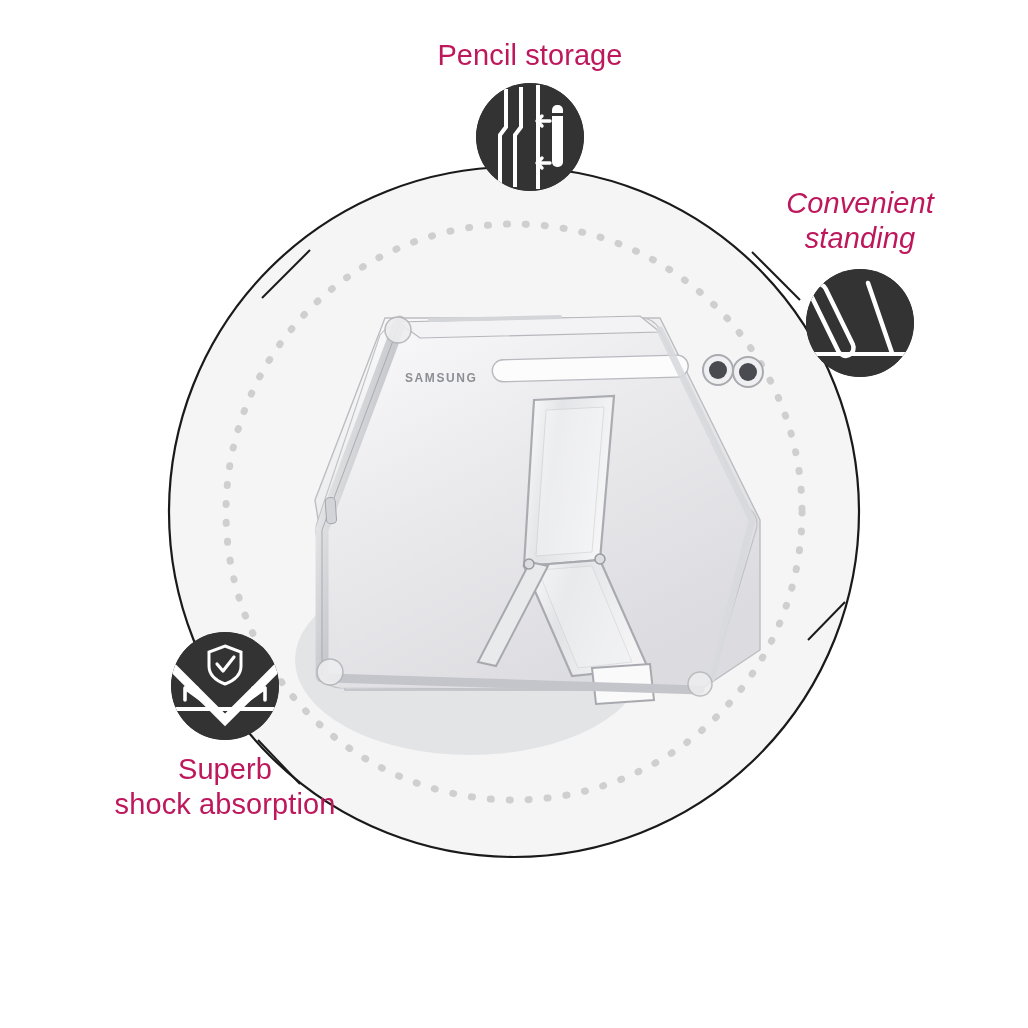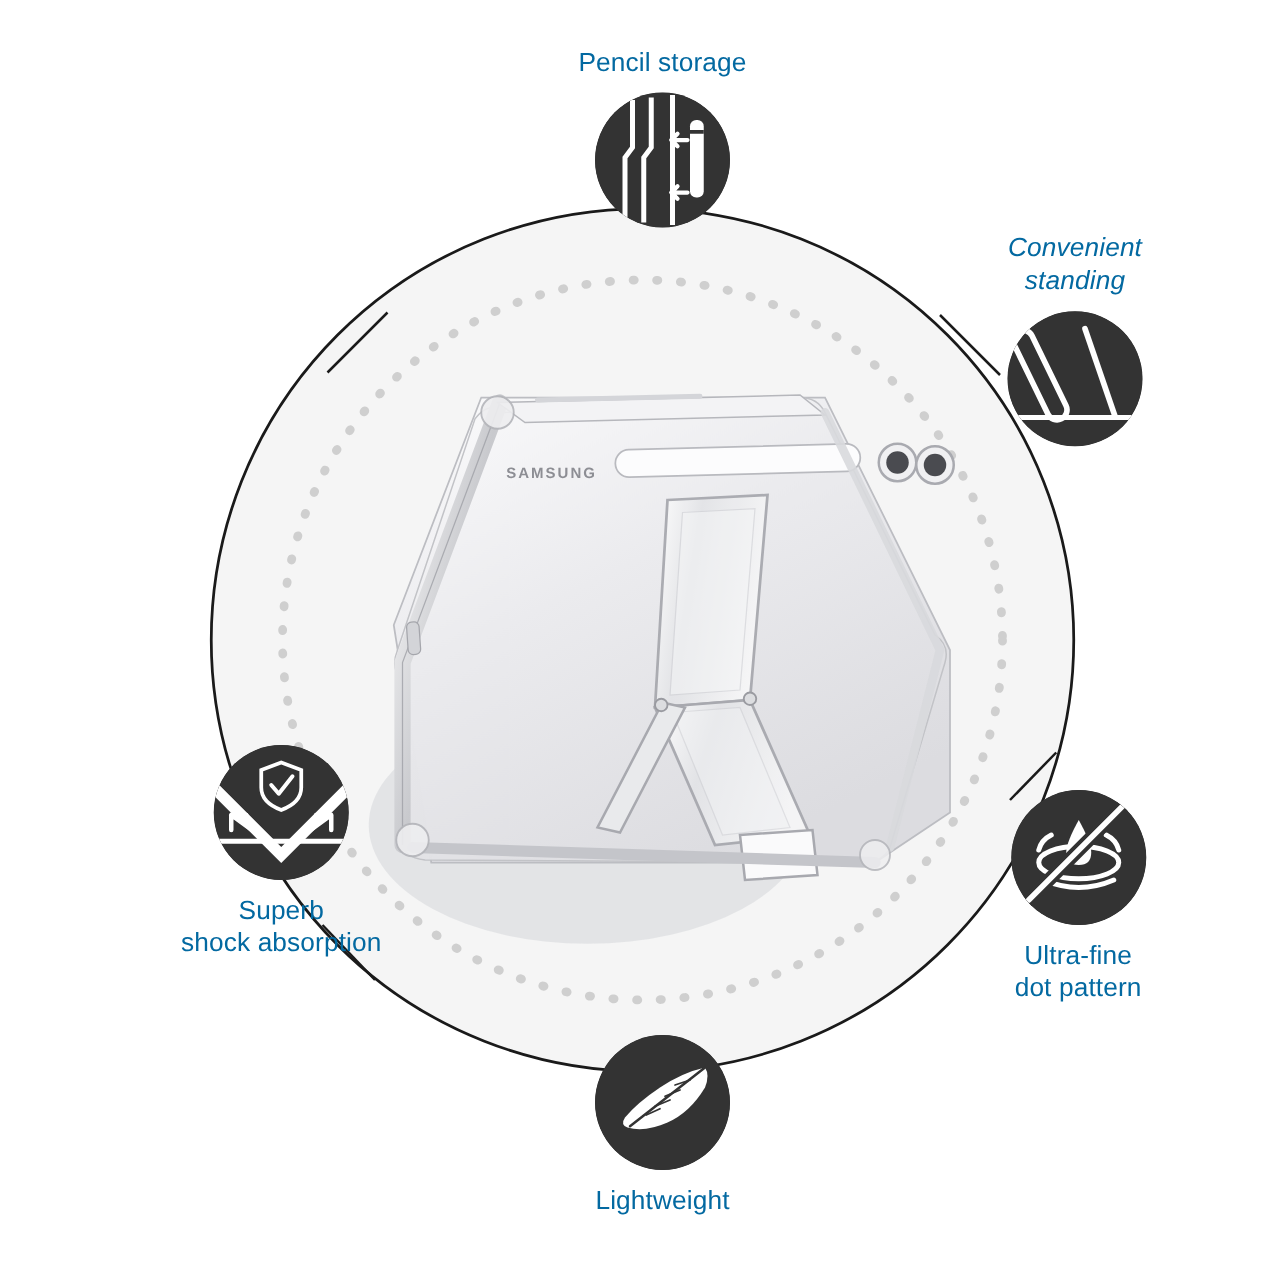--- a/index.html
+++ b/index.html
@@ -33,23 +33,23 @@
   }
 
   
   .feature {
     position: absolute;
     display: flex;
     flex-direction: column;
     align-items: center;
   }
   .feature-label {
-    font-size: 21px;
+    font-size: 29px;
     line-height: 1.22;
-    color: #0369a1;
+    color: #be185d;
     text-align: center;
     white-space: pre-line;
     letter-spacing: 0.1px;
   }
   .icon-circle {
     width: 108px;
     height: 108px;
     border-radius: 50%;
     background: #333333;
     position: relative;
@@ -61,21 +61,21 @@
   
   #feat-pencil      { left: 418px; top: 38px;  width: 224px; }
   #feat-pencil .feature-label { margin-bottom: 10px; }
 
   #feat-angle       { left: 108px; top: 186px; width: 230px; }
   #feat-angle .feature-label { margin-bottom: 12px; }
 
   #feat-standing    { left: 745px; top: 186px; width: 230px; }
   #feat-standing .feature-label { margin-bottom: 12px; font-style: italic; }
 
-  #feat-shock       { left: 100px; top: 596px; width: 250px; }
+  #feat-shock       { left: 100px; top: 632px; width: 250px; }
   #feat-shock .feature-label { margin-top: 12px; }
 
   #feat-dot         { left: 740px; top: 632px; width: 245px; }
   #feat-dot .feature-label { margin-top: 12px; }
 
   #feat-light       { left: 418px; top: 828px; width: 224px; }
   #feat-light .feature-label { margin-top: 12px; }
 </style>
 </head>
 <body>
@@ -213,49 +213,15 @@
         <path d="M2,77 L106,77" stroke="#ffffff" stroke-width="4"></path>
 
         <path d="M54,14 L70,20 L70,34 Q70,46 54,52 Q38,46 38,34 L38,20 Z" fill="#333333" stroke="#ffffff" stroke-width="3"></path>
         <path d="M46,32 L52,39 L63,25" fill="none" stroke="#ffffff" stroke-width="3.2" stroke-linecap="round" stroke-linejoin="round"></path>
       </svg>
     </div>
     <div class="feature-label">Superb
 shock absorption</div>
   </div>
 
-  <div class="feature" id="feat-dot">
-    <div class="icon-circle">
-      <svg viewBox="0 0 108 108">
-        <circle cx="54" cy="54" r="54" fill="#333333"></circle>
-
-        <path d="M54,24 Q44,42 44,50 Q44,60 54,60 Q64,60 64,50 Q64,42 54,24 Z" fill="#ffffff"></path>
-
-        <ellipse cx="54" cy="58" rx="32" ry="13" fill="none" stroke="#ffffff" stroke-width="4"></ellipse>
-        <path d="M26,72 Q54,84 82,72" fill="none" stroke="#ffffff" stroke-width="4" stroke-linecap="round"></path>
-        <path d="M22,48 Q24,40 32,36" fill="none" stroke="#ffffff" stroke-width="4" stroke-linecap="round"></path>
-        <path d="M86,48 Q84,40 76,36" fill="none" stroke="#ffffff" stroke-width="4" stroke-linecap="round"></path>
-
-        <path d="M14,88 L94,8" stroke="#333333" stroke-width="11" stroke-linecap="round"></path>
-        <path d="M14,88 L94,8" stroke="#ffffff" stroke-width="4.5" stroke-linecap="round"></path>
-      </svg>
-    </div>
-    <div class="feature-label">Ultra-fine
-dot pattern</div>
-  </div>
-
-  <div class="feature" id="feat-light">
-    <div class="icon-circle">
-      <svg viewBox="0 0 108 108">
-        <circle cx="54" cy="54" r="54" fill="#333333"></circle>
-
-        <path d="M88,26 Q70,30 52,42 Q34,54 24,66 Q20,72 26,74
-                 Q40,78 58,70 Q76,62 88,42 Q92,32 88,26 Z" fill="#ffffff"></path>
-
-        <path d="M88,26 L28,73" stroke="#333333" stroke-width="2" stroke-linecap="round"></path>
-
-        <path d="M76,36 L64,40 M68,44 L56,49 M60,52 L48,57 M52,59 L41,64" stroke="#333333" stroke-width="1.4" stroke-linecap="round"></path>
-      </svg>
-    </div>
-    <div class="feature-label">Lightweight</div>
-  </div>
+
 
 </div>
 
 </body></html>

